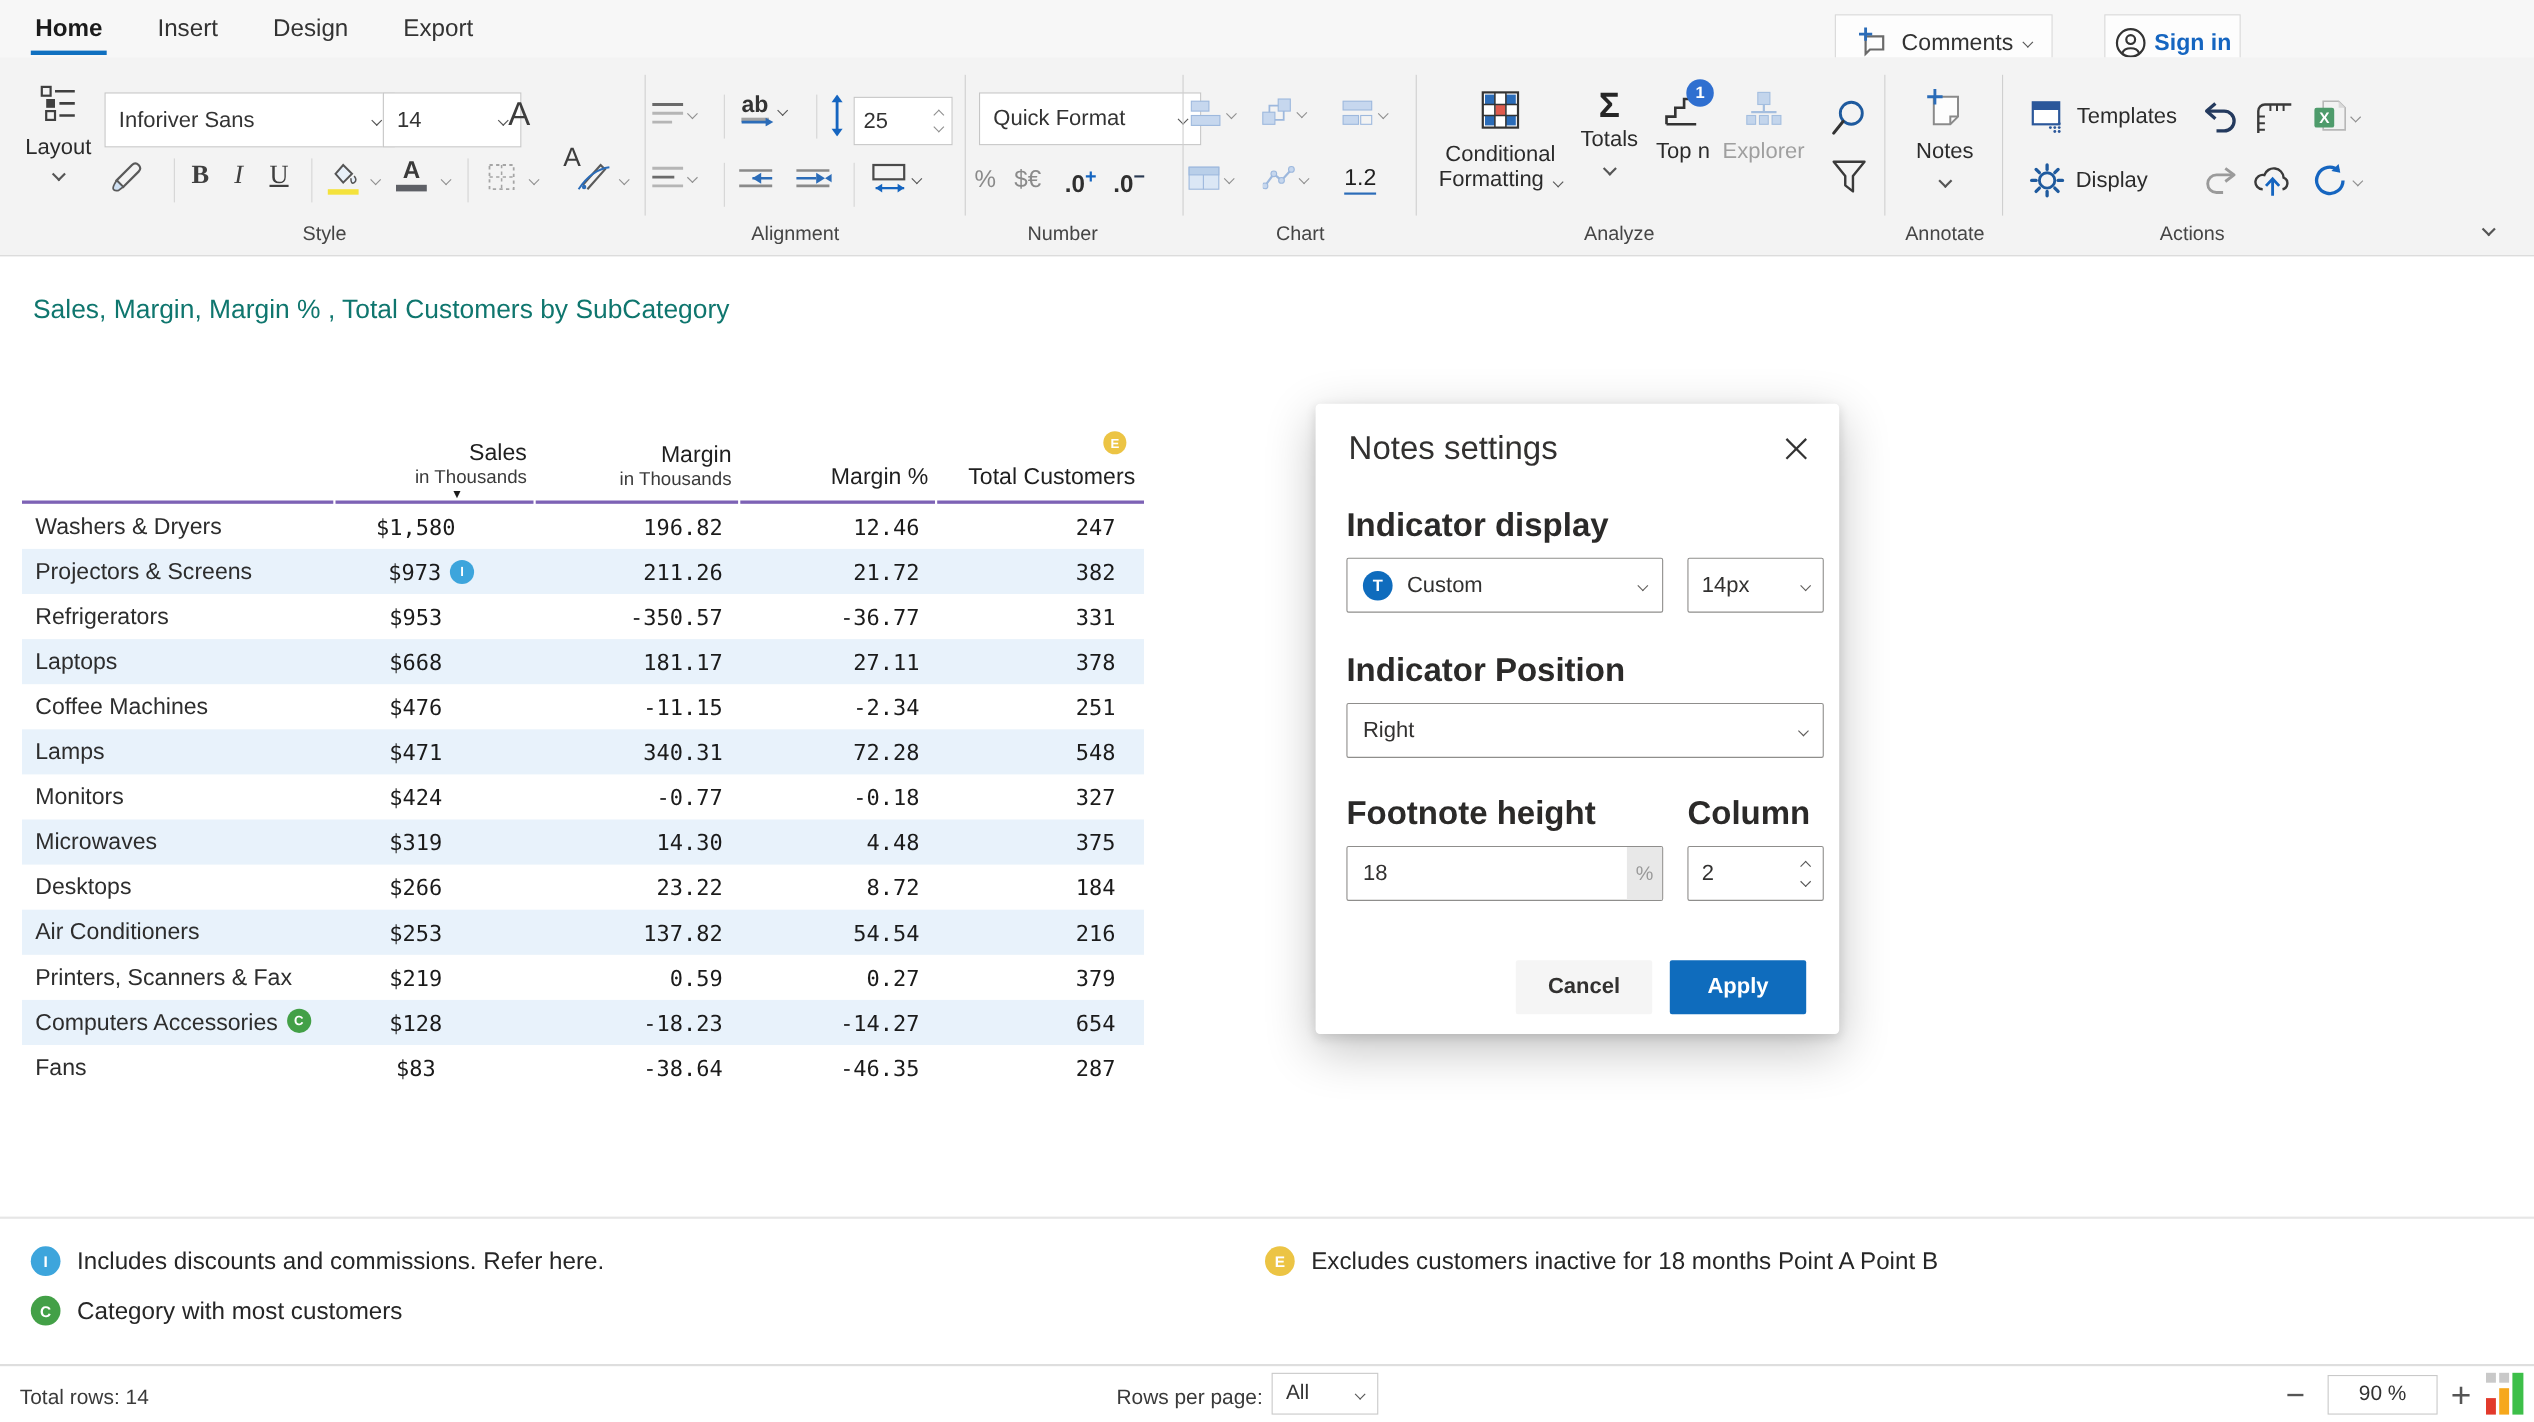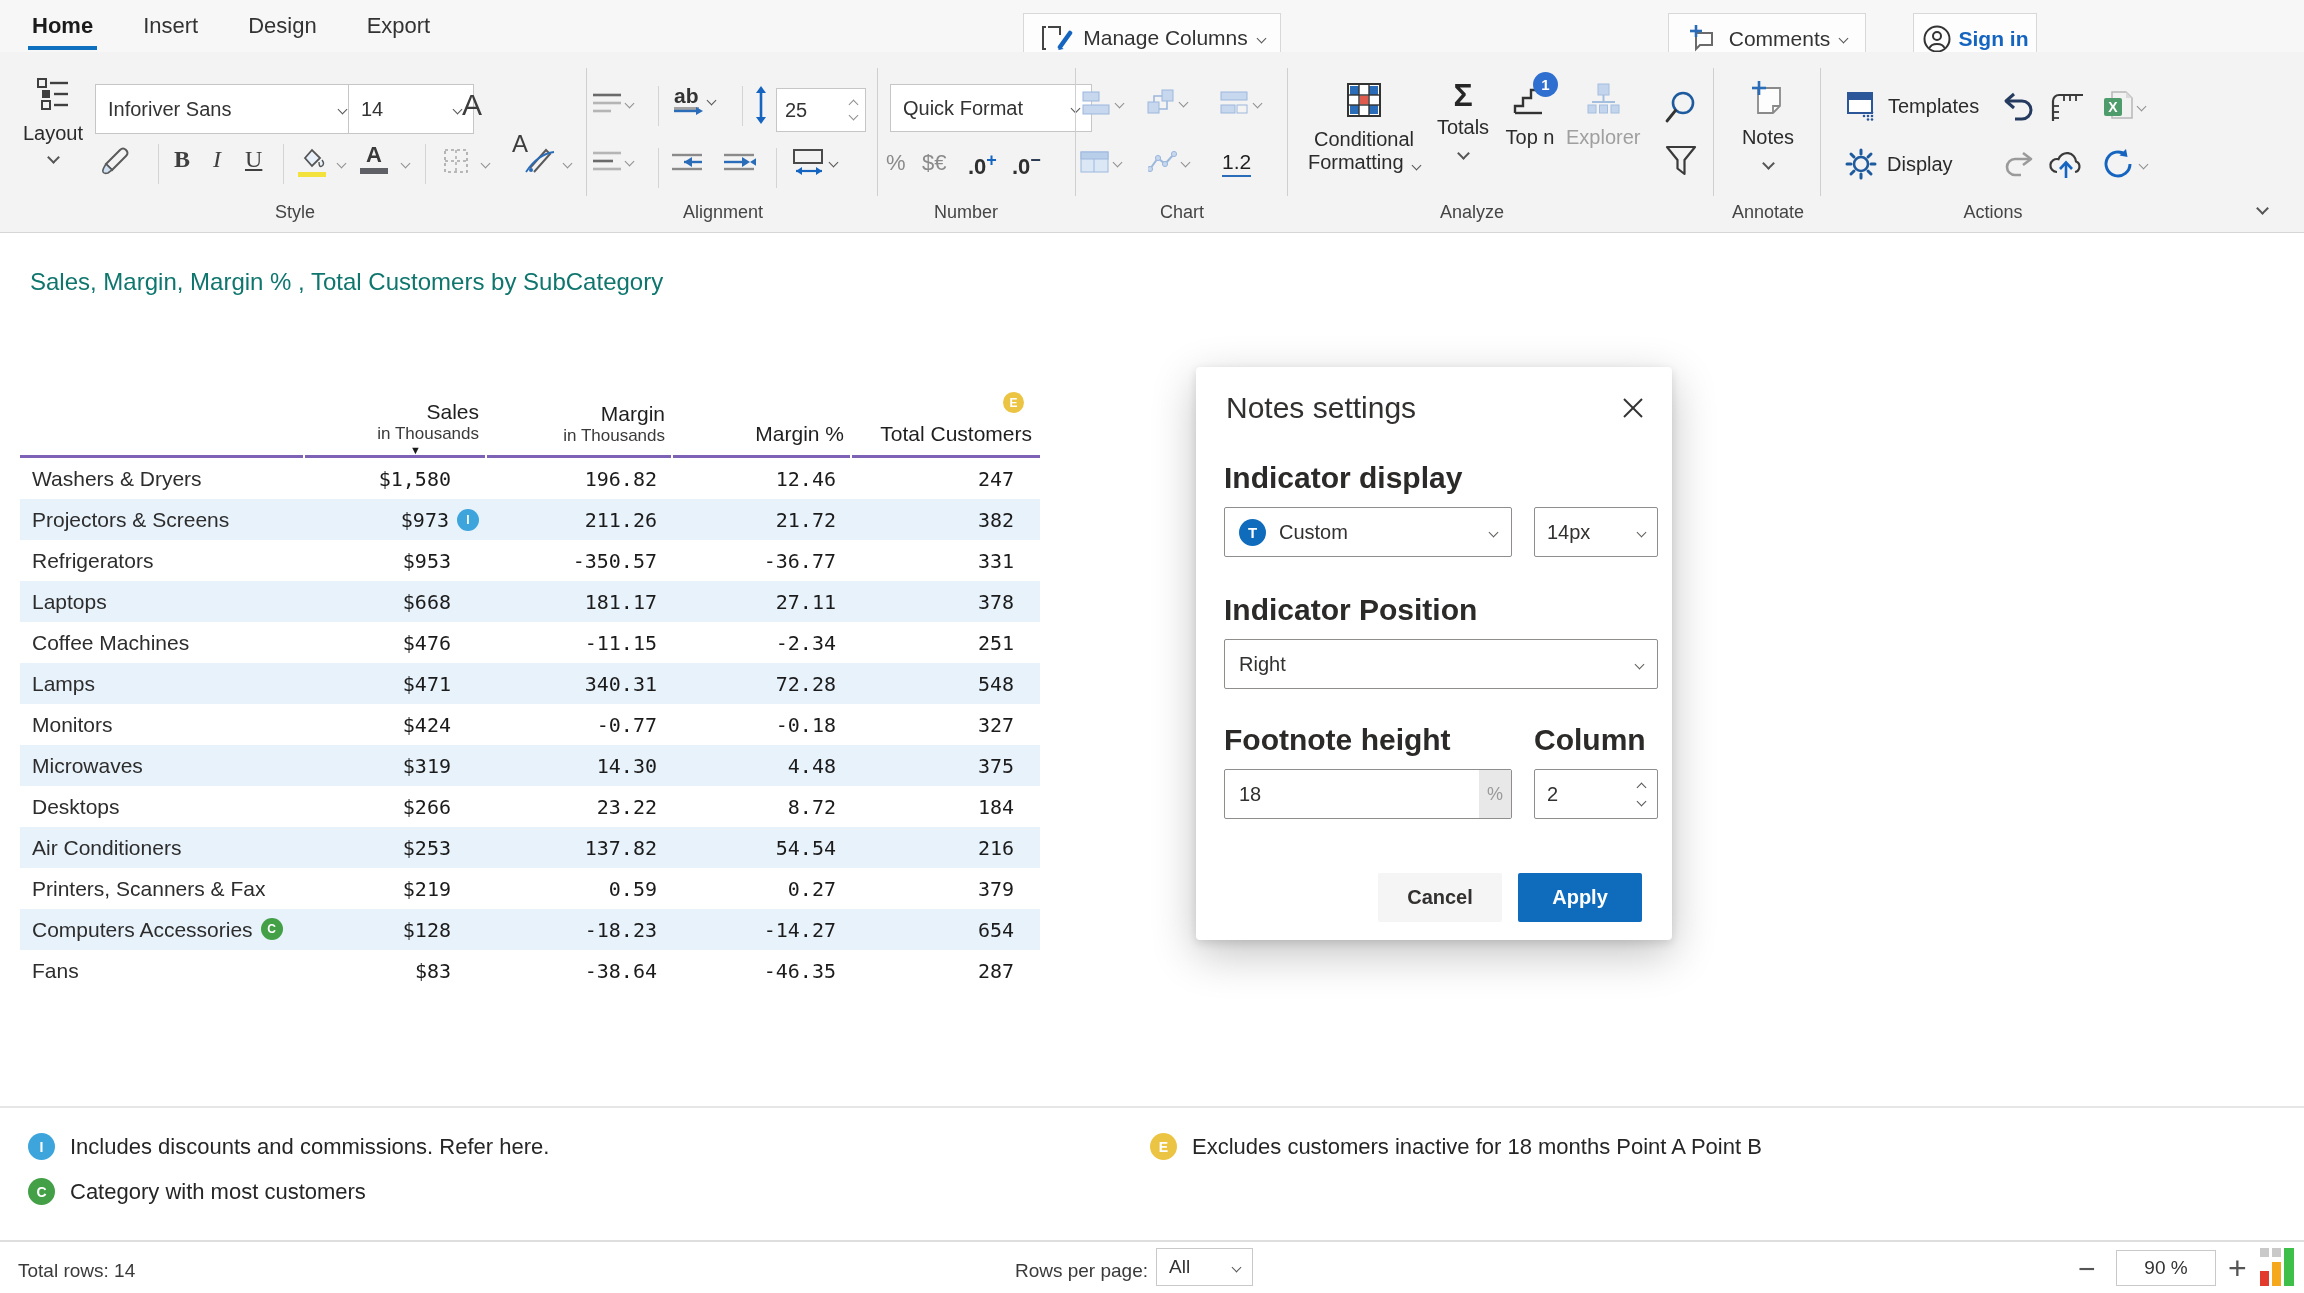--- a/index.html
+++ b/index.html
@@ -42,21 +42,21 @@
   .th::after{content:"";position:absolute;left:0;right:2px;bottom:0;height:3px;background:#7d62b5;}
   .th:last-child::after{right:0;}
   .th .hl{font-size:21px;color:#1f1f1f;line-height:24px;}
   .th .hs{font-size:17px;color:#3a3a3a;line-height:20px;}
   .th .pad{height:12px;}
   .sort-arrow{height:14px;font-size:11px;color:#1a1a1a;line-height:12px;padding-right:58px;}
   .tr{display:grid;grid-template-columns:285px 182px 186px 179px 188px;height:41px;align-items:center;}
   .tr:nth-child(even){background:#e8f2fb;}
   .td-name{padding-left:12px;font-size:21px;color:#2d2d2d;white-space:nowrap;}
   .td-num{font-family:"DejaVu Sans Mono",monospace;font-size:20px;color:#1b1b1b;text-align:right;}
-  .td-sales{padding-right:36px;}
+  .td-sales{padding-right:36px;text-align:center;}
   .td-margin{padding-right:16px;}
   .td-mpct{padding-right:16px;}
   .td-cust{padding-right:26px;}
   .badge{display:inline-flex;align-items:center;justify-content:center;border-radius:50%;color:#fff;font-family:"Liberation Sans",sans-serif;vertical-align:middle;}
   .badge-i{background:#3da5dc;}
   .badge-c{background:#43a047;}
   .badge-e{background:#ecc444;}
   .rowbadge{width:22px;height:22px;font-size:12px;font-weight:700;margin-left:8px;margin-top:-3px;}
   .hdrbadge{position:absolute;top:2px;right:16px;width:21px;height:21px;font-size:12px;font-weight:700;}
   .fnrow{position:absolute;display:flex;align-items:center;gap:15px;font-size:22px;color:#262626;}
@@ -87,32 +87,20 @@
           <span>Insert</span>
         </div>
         <div class="tab">
           <span>Design</span>
         </div>
         <div class="tab">
           <span>Export</span>
         </div>
       </div>
 
-    <div class="topbtn" style="left:1023px;top:13px;width:256px;height:48px;">
-      <span>
-        <svg width="34" height="34" viewBox="0 0 34 34">
-            <path d="M7 6 h-3 v22 h3" fill="none" stroke="#444" stroke-width="2"></path>
-            <path d="M9 6 h12 v8" fill="none" stroke="#444" stroke-width="2"></path>
-            <line x1="21" y1="26" x2="31" y2="12" stroke="#1565c0" stroke-width="4.5" stroke-linecap="round"></line>
-            <path d="M19 29 l2.4-3.3 3.3 2.4 z" fill="#1565c0"></path>
-          </svg>
-      </span>
-      <span>Manage Columns</span>
-      <span class="chv sm"></span>
-    </div>
 
     <div class="topbtn" style="left:1668px;top:13px;width:196px;height:49px;">
       <span>
         <svg width="32" height="32" viewBox="0 0 32 32">
             <path d="M9 10 h16 v12 h-12 l-4 4 v-4 z" fill="none" stroke="#6a6a6a" stroke-width="2"></path>
             <line x1="3" y1="8" x2="15" y2="8" stroke="#2b6cb8" stroke-width="2.6"></line>
             <line x1="9" y1="2" x2="9" y2="14" stroke="#2b6cb8" stroke-width="2.6"></line>
           </svg>
       </span>
       <span>Comments</span>

